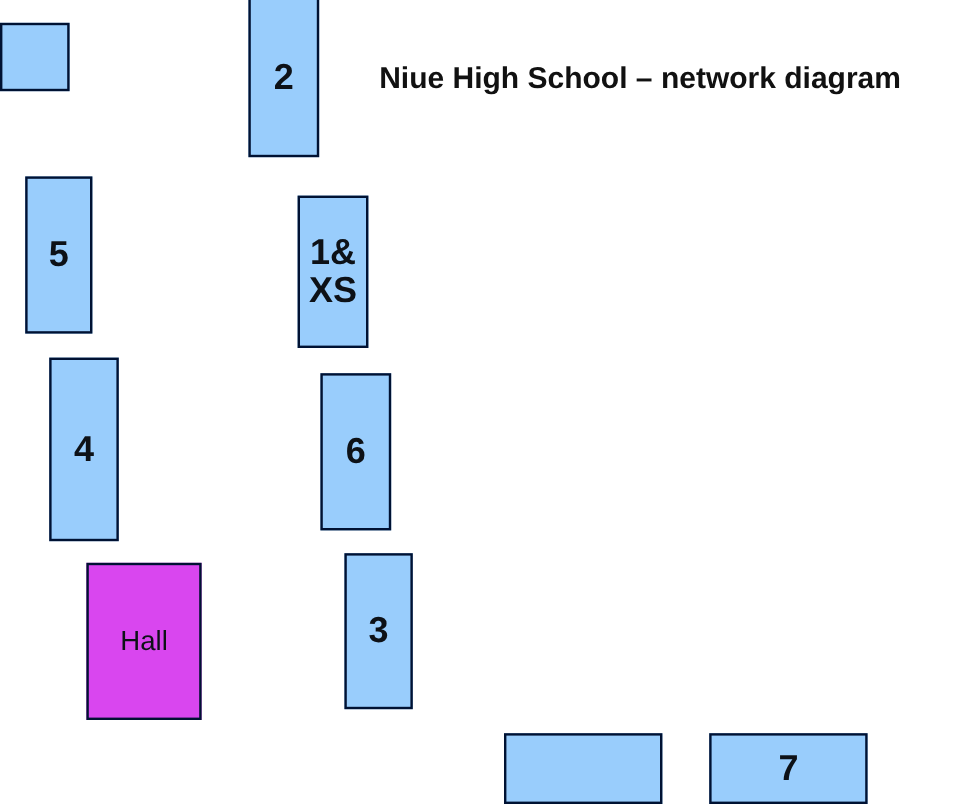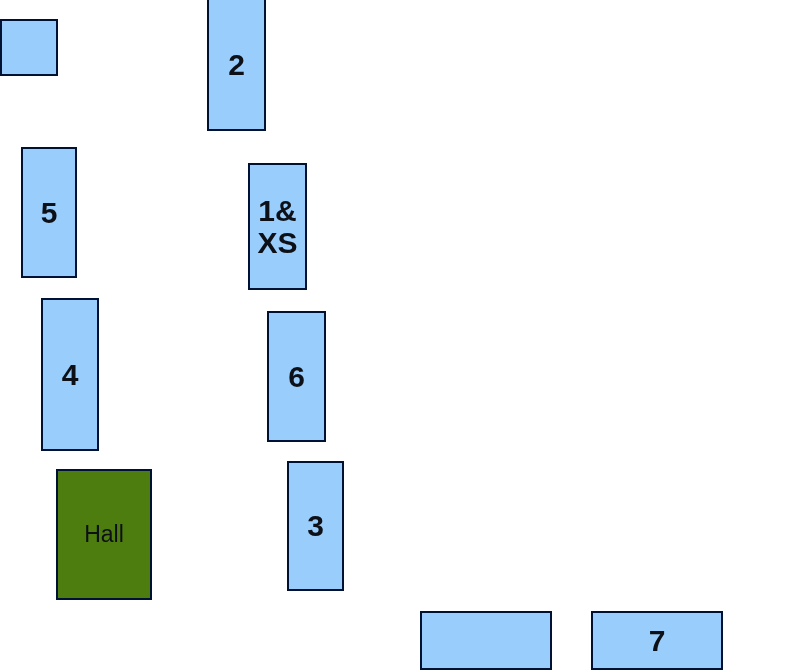--- a/index.html
+++ b/index.html
@@ -49,40 +49,41 @@
     font-size: 25px;
     line-height: 1;
     white-space: nowrap;
     user-select: none;
   }
 </style>
 </head>
 <body>
 
 <div id="canvas" style="width: 802px; height: 670px; background: rgb(255, 255, 255);">
+  <div class="diagram-title" style="left: 316px; top: 53px; color: rgb(17, 17, 17); font-size: 25px;">Niue High School – network diagram</div>
 <div class="node" style="left: 0px; top: 19px; width: 58px; height: 57px; background: rgb(153, 205, 252); border-color: rgb(0, 18, 51);">
       <span class="node-label" style="color: rgb(13, 17, 23);"></span>
     </div>
     <div class="node" style="left: 207px; top: -2px; width: 59px; height: 133px; background: rgb(153, 205, 252); border-color: rgb(0, 18, 51);">
       <span class="node-label" style="color: rgb(13, 17, 23);">2</span>
     </div>
     <div class="node" style="left: 21px; top: 147px; width: 56px; height: 131px; background: rgb(153, 205, 252); border-color: rgb(0, 18, 51);">
       <span class="node-label" style="color: rgb(13, 17, 23);">5</span>
     </div>
     <div class="node" style="left: 248px; top: 163px; width: 59px; height: 127px; background: rgb(153, 205, 252); border-color: rgb(0, 18, 51);">
       <span class="node-label" style="color: rgb(13, 17, 23);">1&amp;
 XS</span>
     </div>
     <div class="node" style="left: 41px; top: 298px; width: 58px; height: 153px; background: rgb(153, 205, 252); border-color: rgb(0, 18, 51);">
       <span class="node-label" style="color: rgb(13, 17, 23);">4</span>
     </div>
     <div class="node" style="left: 267px; top: 311px; width: 59px; height: 131px; background: rgb(153, 205, 252); border-color: rgb(0, 18, 51);">
       <span class="node-label" style="color: rgb(13, 17, 23);">6</span>
     </div>
-    <div class="node" style="left: 56px; top: 469px; width: 96px; height: 131px; background: #4d7c0f; border-color: rgb(0, 18, 51);">
+    <div class="node" style="left: 72px; top: 469px; width: 96px; height: 131px; background: #d946ef; border-color: rgb(0, 18, 51);">
       <span class="node-label plain" style="color: rgb(13, 17, 23);">Hall</span>
     </div>
     <div class="node" style="left: 287px; top: 461px; width: 57px; height: 130px; background: rgb(153, 205, 252); border-color: rgb(0, 18, 51);">
       <span class="node-label" style="color: rgb(13, 17, 23);">3</span>
     </div>
     <div class="node" style="left: 420px; top: 611px; width: 132px; height: 59px; background: rgb(153, 205, 252); border-color: rgb(0, 18, 51);">
       <span class="node-label" style="color: rgb(13, 17, 23);"></span>
     </div>
     <div class="node" style="left: 591px; top: 611px; width: 132px; height: 59px; background: rgb(153, 205, 252); border-color: rgb(0, 18, 51);">
       <span class="node-label" style="color: rgb(13, 17, 23);">7</span>

